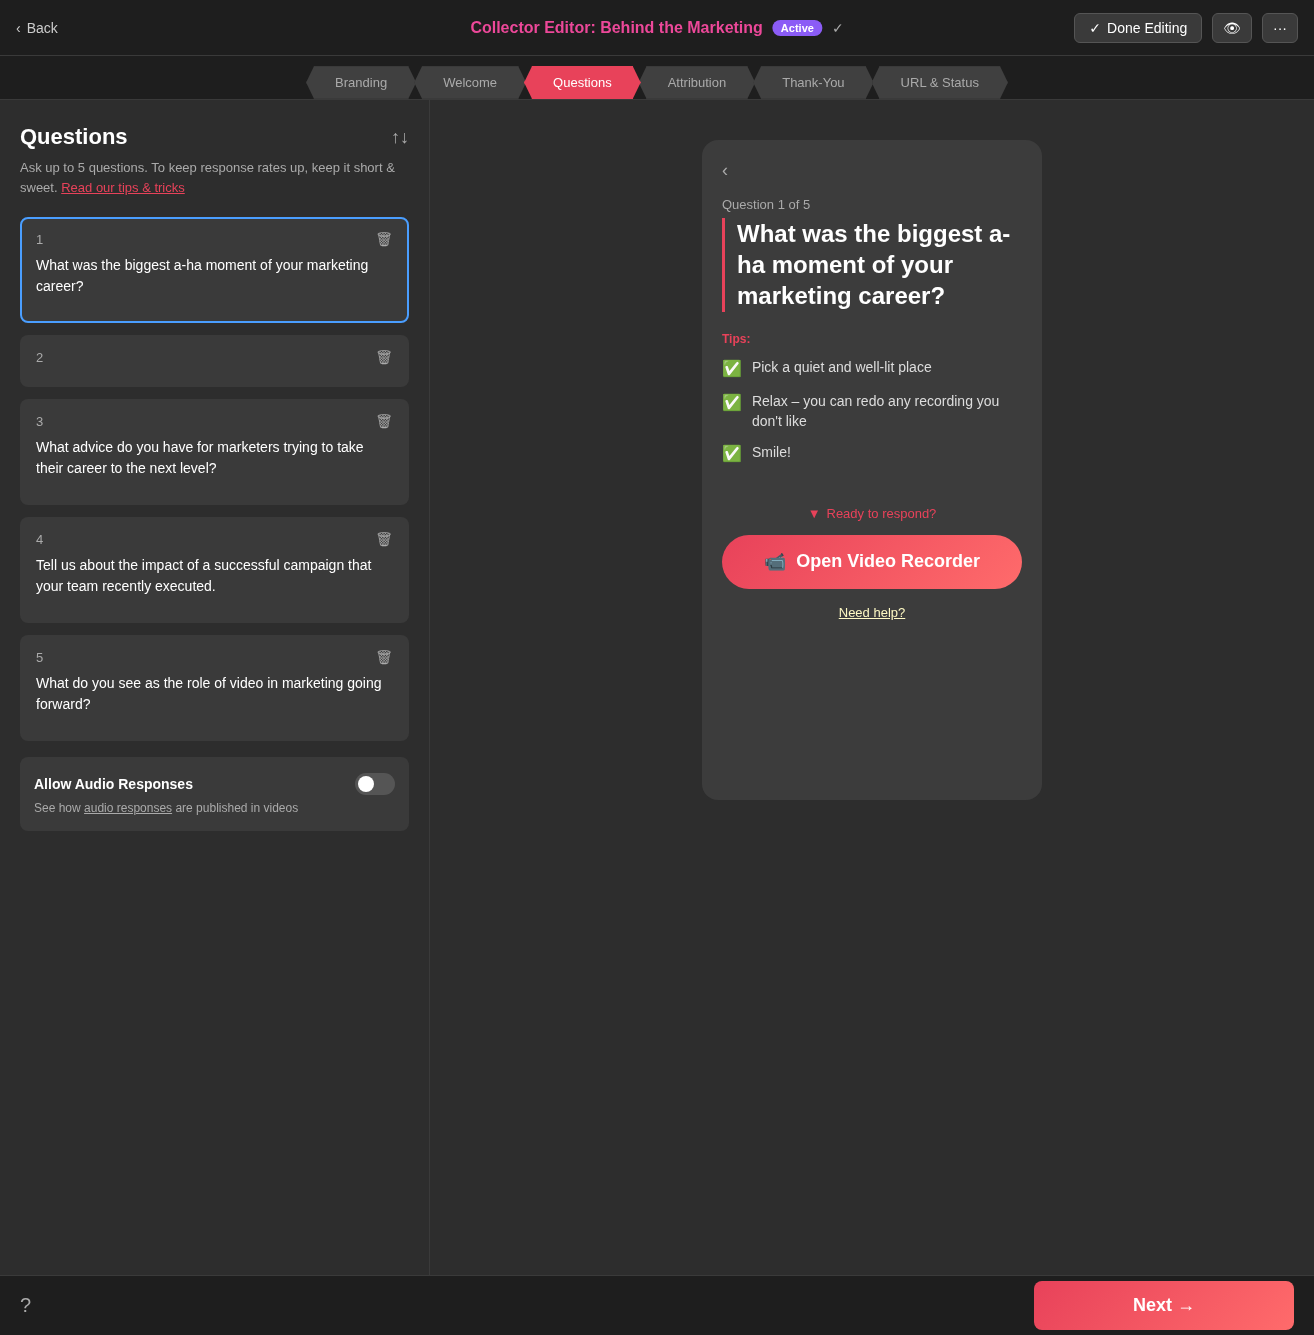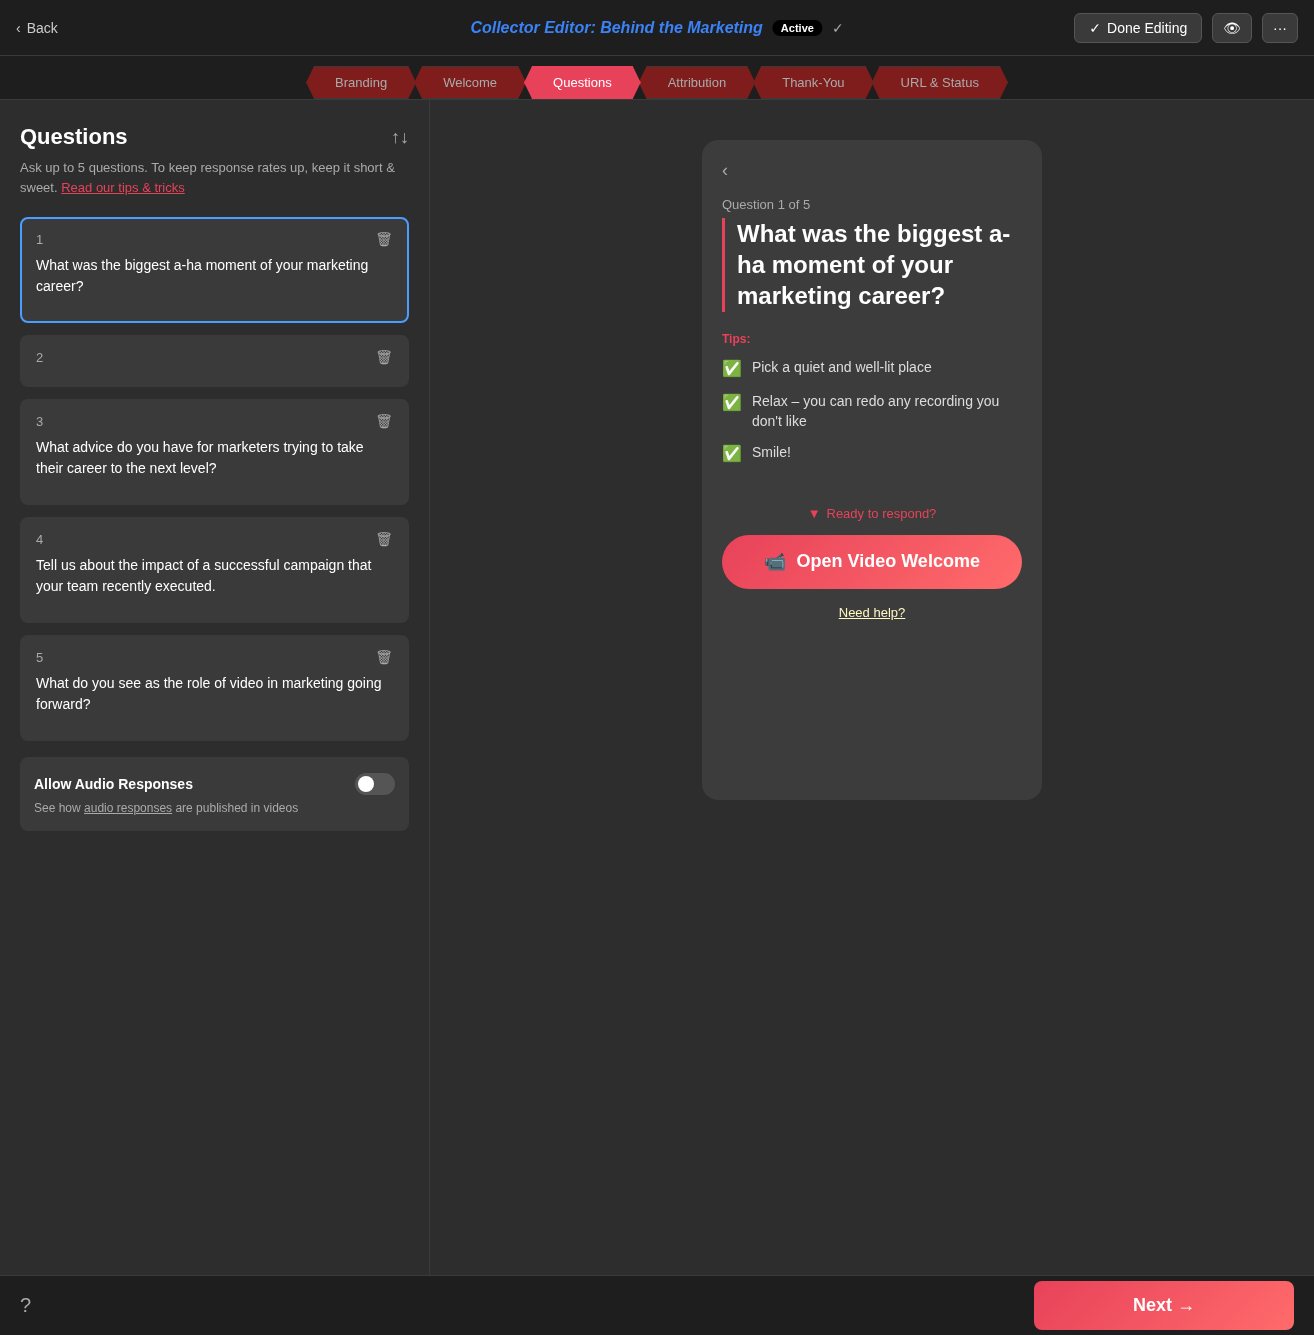--- a/index.html
+++ b/index.html
@@ -43,25 +43,24 @@
       position: absolute;
       left: 50%;
       transform: translateX(-50%);
       display: flex;
       align-items: center;
       gap: 10px;
     }
     .editor-title {
       font-size: 16px;
       font-weight: 600;
-      color: #3b82f6;
-      font-style: italic;
+      color: #ec4899;
     }
     .active-badge {
-      background: #000000;
+      background: #8b5cf6;
       color: #fff;
       font-size: 11px;
       font-weight: 700;
       padding: 2px 8px;
       border-radius: 12px;
     }
     .check-icon {
       color: #aaa;
       font-size: 14px;
     }
@@ -101,21 +100,21 @@
       padding: 10px 0 0 0;
       border-bottom: 1px solid #3a3a3a;
       gap: 0;
     }
     .nav-tab {
       position: relative;
       padding: 8px 28px;
       font-size: 13px;
       color: #aaa;
       cursor: pointer;
-      background: #7f1d1d;
+      background: #404040;
       border: 1px solid #3a3a3a;
       margin: 0 -1px;
       clip-path: polygon(8px 0, calc(100% - 8px) 0, 100% 50%, calc(100% - 8px) 100%, 8px 100%, 0 50%);
       white-space: nowrap;
       user-select: none;
     }
     .nav-tab.active {
       background: #e8425a;
       color: #fff;
       z-index: 2;
@@ -516,21 +515,21 @@
         <span>Smile!</span>
       </div>
 
       <div class="ready-section">
         <p class="ready-label">
           <span>▼</span>
           <span>Ready to respond?</span>
         </p>
         <button class="open-recorder-btn">
           <span>📹</span>
-          <span>Open Video Welcome</span>
+          <span>Open Video Recorder</span>
         </button>
         <p class="need-help">Need help?</p>
       </div>
     </div>
   </div>
 
 </div>
 
 <div class="bottom-bar">
   <span class="help-icon">?</span>

